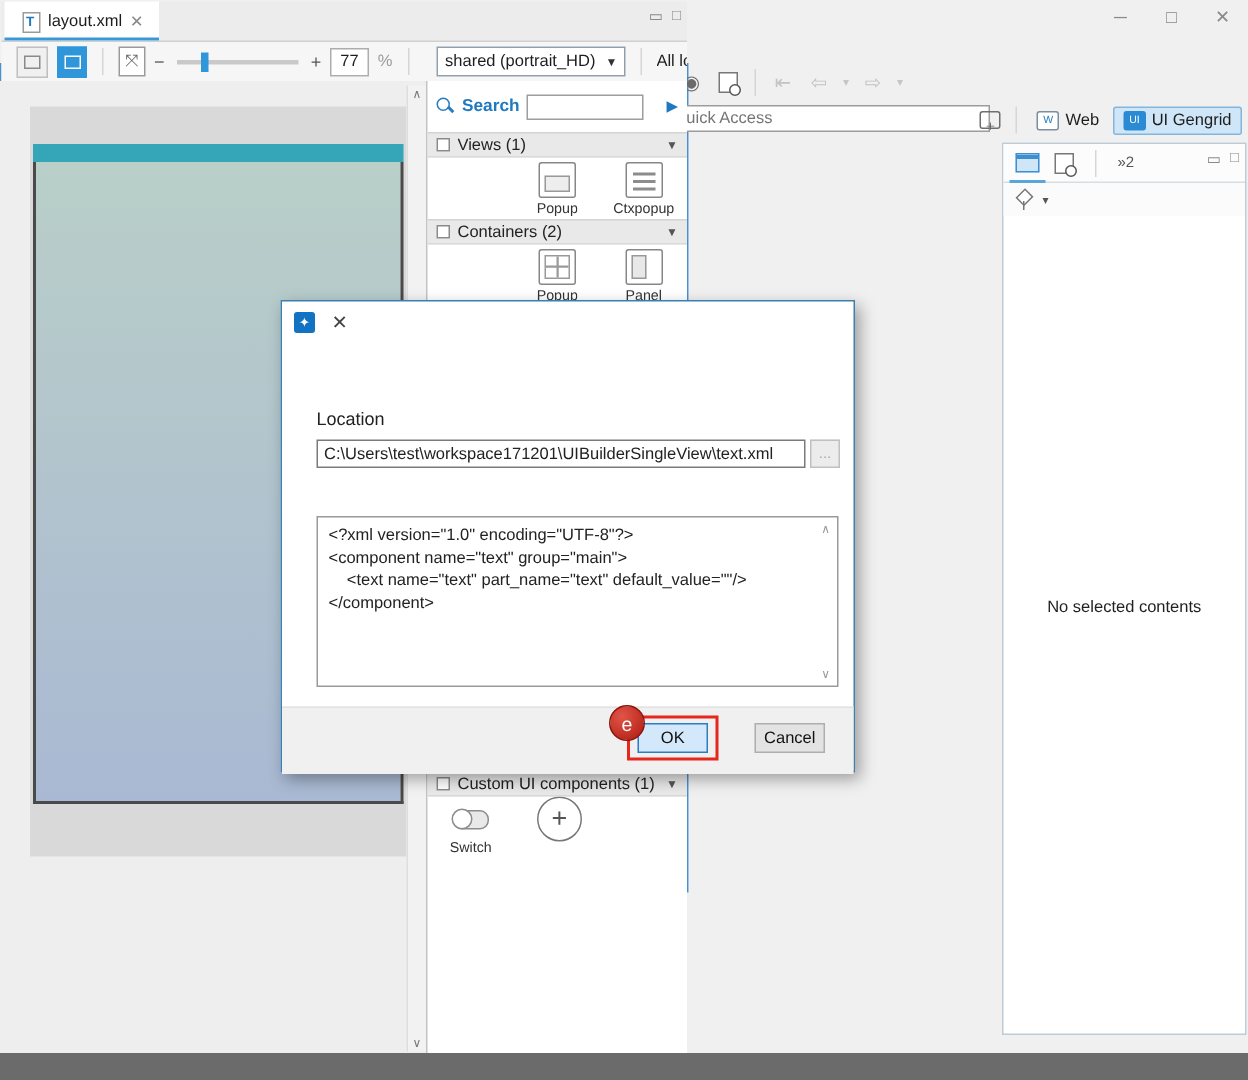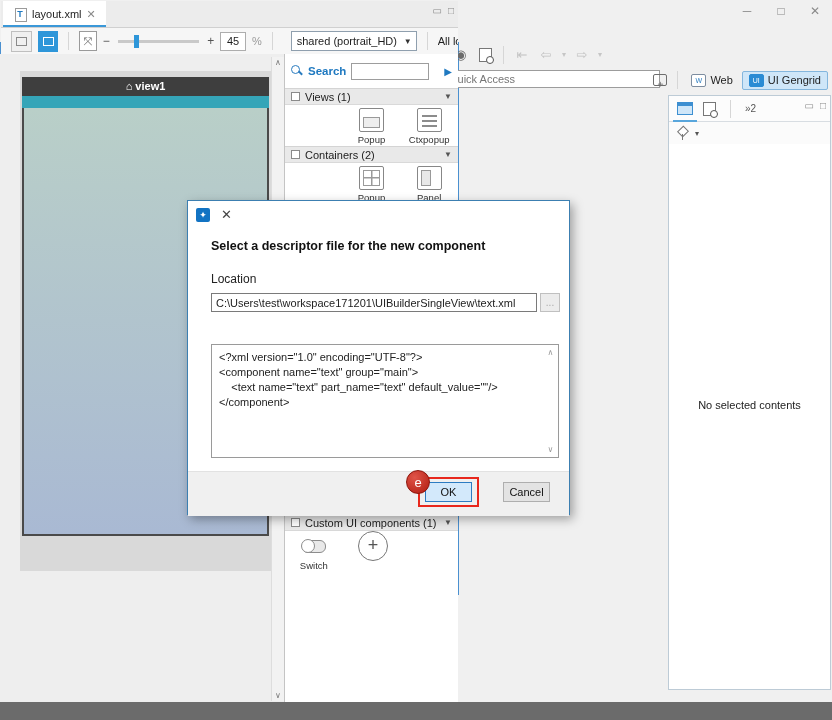--- a/index.html
+++ b/index.html
@@ -566,36 +566,35 @@
     <div class="mode-btn active">
         <span class="glyph"></span>
       </div>
     <span class="tb-sep"></span>
     <div class="fit-btn">⤧</div>
     <span class="pm">−</span>
     <div id="zoom-slider">
         <div id="zoom-thumb"></div>
       </div>
     <span class="pm">+</span>
-    <div id="zoom-box">45</div>
+    <div id="zoom-box">77</div>
     <span id="zoom-pct">%</span>
     <span class="tb-sep"></span>
     <div class="combo" id="res-combo">
       <span class="combo-text">shared (portrait_HD)</span>
       <span style="font-size:8px;color:#333;padding-right:4px;">▼</span>
     </div>
     <span class="tb-sep"></span>
     <span id="locale-label">All loc</span>
   </div>
 
   <div id="editor-body">
 
     <div id="canvas">
       <div id="phone">
-        <div id="view-header">⌂ <span>view1</span></div>
         <div id="view-teal"></div>
         <div id="view-content"></div>
       </div>
       <div class="vscroll">
         <span class="arr" style="top:1px;">∧</span>
         <span class="arr" style="bottom:1px;">∨</span>
       </div>
       <div class="hscroll">
         <span class="arr" style="left:2px;">‹</span>
         <span class="arr" style="right:2px;">›</span>
@@ -800,21 +799,20 @@
   <div id="props-empty">No selected contents</div>
 </div>
 
 <div id="statusbar"></div>
 
 <div id="dialog">
   <div id="dialog-title">
     <div class="app-icon" style="width:14px;height:14px;line-height:14px;font-size:9px;">✦</div>
     <span id="dialog-close">✕</span>
   </div>
-  <div id="dialog-heading">Select a descriptor file for the new component</div>
   <div id="loc-label">Location</div>
   <input id="loc-field" value="C:\Users\test\workspace171201\UIBuilderSingleView\text.xml" style="">
   <div id="browse-btn">...</div>
   <div id="xml-area">
     <div id="xml-lines">
         <div class="xml-line">&lt;?xml version="1.0" encoding="UTF-8"?&gt;</div>
         <div class="xml-line">&lt;component name="text" group="main"&gt;</div>
         <div class="xml-line">    &lt;text name="text" part_name="text" default_value=""/&gt;</div>
         <div class="xml-line">&lt;/component&gt;</div>
       </div>

